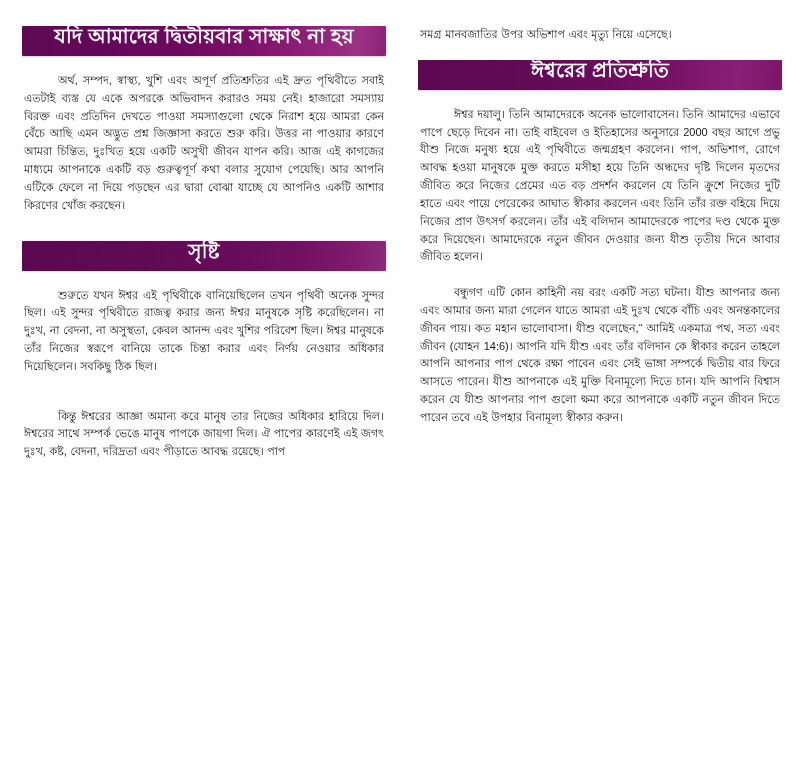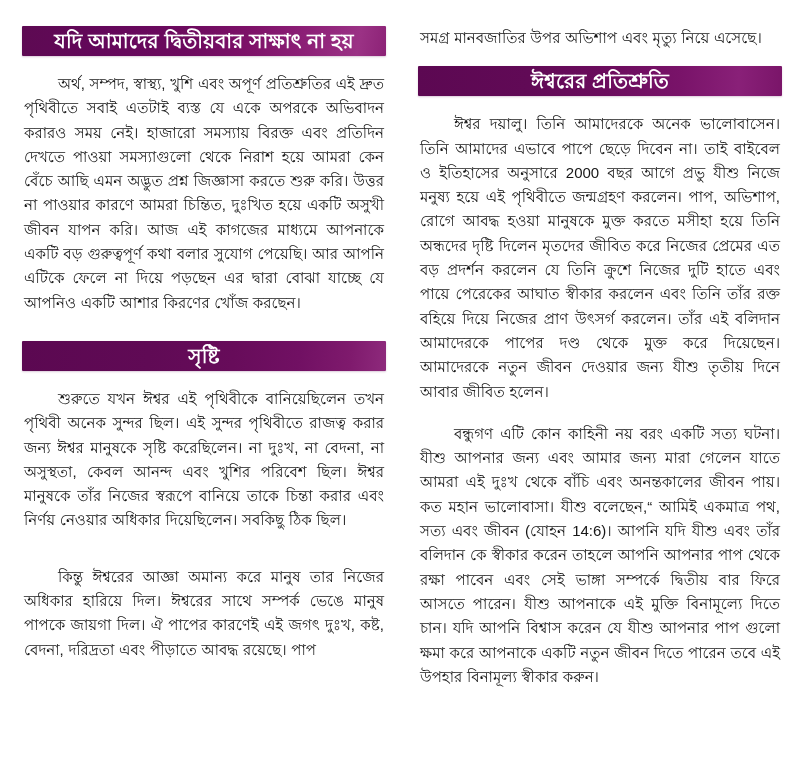--- a/index.html
+++ b/index.html
@@ -39,21 +39,20 @@
     background: linear-gradient(100deg,
         #5d0a52 0%,
         #63075a 22%,
         #6c0a5e 45%,
         #7d1168 62%,
         #8d2077 78%,
         #9b3285 92%,
         #8c2276 100%);
     box-shadow: 0 1px 2px rgba(90, 20, 80, 0.22);
     display: flex;
-    align-items: center;
     justify-content: center;
     overflow: hidden;
   }
   .banner.variant-b {
     background: linear-gradient(95deg,
         #5b0851 0%,
         #600a55 35%,
         #670c5a 58%,
         #711063 76%,
         #7f1a6d 90%,
@@ -81,21 +80,21 @@
     color: #ffffff;
     font-size: 20px;
     font-weight: bold;
     letter-spacing: 0.2px;
     line-height: 1;
     text-align: center;
     white-space: nowrap;
   }
   
   .para {
-    font-size: 15px;
+    font-size: 11px;
     line-height: 1.62;
     text-align: justify;
     text-justify: inter-word;
     text-indent: 34px;
     margin: 0 6px 12px 6px;
     color: #171717;
     word-spacing: 0.5px;
     -webkit-hyphens: none;
     hyphens: none;
   }

